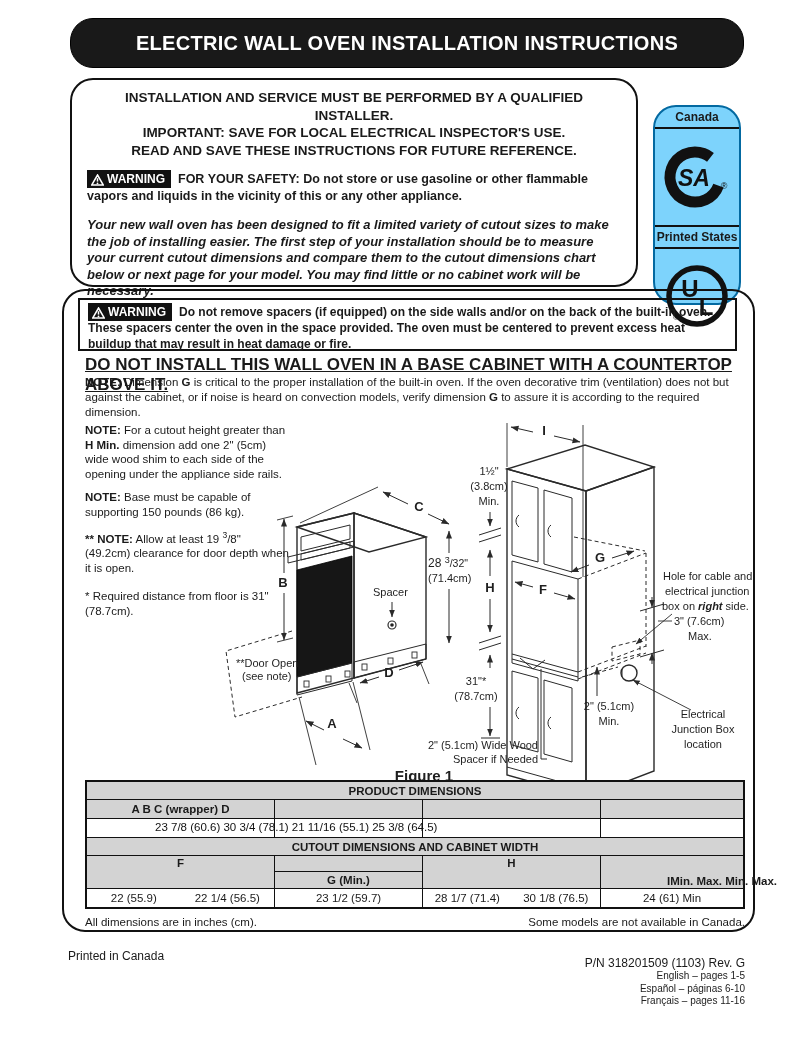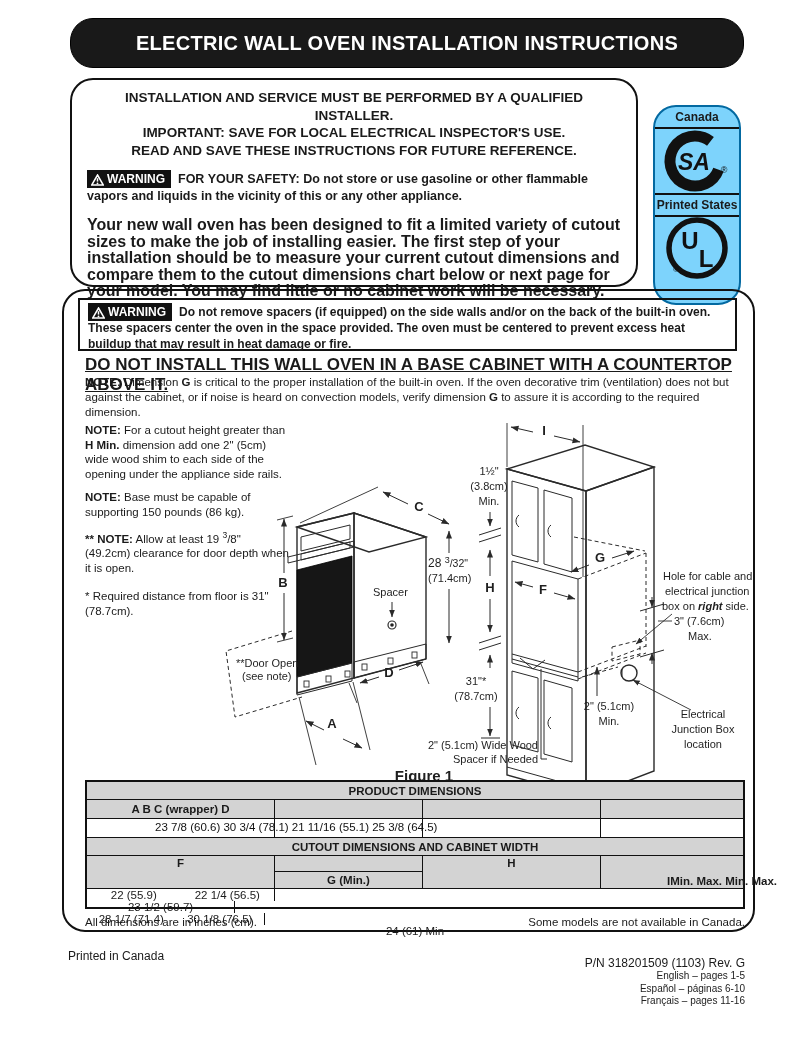--- a/index.html
+++ b/index.html
@@ -16,36 +16,36 @@
     font-weight:bold;font-size:20px;letter-spacing:.3px;border:1px solid #000;
     box-sizing:border-box;
   }
   
   .box-a{
     left:70px;top:78px;width:568px;height:209px;border:2px solid #111;
     box-sizing:border-box;padding:9px 15px 0 15px;
   }
   .center-lines{font-weight:bold;font-size:13.5px;line-height:17.5px;text-align:center;}
   .safety-line{margin-top:11px;font-weight:bold;font-size:12.5px;line-height:16px;}
-  .intro-para{margin-top:13px;font-weight:bold;font-size:16px;line-height:16.5px;}
+  .intro-para{margin-top:13px;font-weight:bold;font-size:13px;line-height:16.5px;font-style:italic;}
   .badge{
     display:inline-flex;align-items:center;gap:3px;background:#111;color:#fff;
     font-weight:bold;font-size:12px;padding:3px 6px 2px 4px;margin-right:7px;
     vertical-align:-3px;line-height:13px;
   }
   
   .logo-box{
     left:653px;top:84px;width:88px;height:200px;border:2px solid #0369a1;
     box-sizing:border-box;background:#7dd3fc;margin-top:21px;
   }
   .logo-label{height:20px;display:flex;align-items:center;justify-content:center;
     font-weight:bold;font-size:12px;}
   .lb-top{border-bottom:2px solid #111;}
   .lb-mid{border-top:2px solid #111;border-bottom:2px solid #111;}
-  .logo-cell{height:64px;display:flex;align-items:center;justify-content:center;}
+  .logo-cell{height:96px;display:flex;align-items:center;justify-content:center;}
   
   .box-c{
     left:62px;top:289px;width:693px;height:643px;border:2px solid #111;
     box-sizing:border-box;
   }
   .warn-b{
     position:absolute;left:14px;top:7px;width:659px;height:53px;border:2px solid #111;
     box-sizing:border-box;padding:3px 8px;font-weight:bold;font-size:12px;line-height:15.5px;
   }
   .install-heading{
@@ -64,21 +64,21 @@
   .fig .ln{stroke:#2a2a2a;stroke-width:1.4;fill:none;}
   .fig .thin{stroke:#2a2a2a;stroke-width:0.9;fill:none;}
   .fig .dim{stroke:#2a2a2a;stroke-width:1;fill:none;}
   .fig .dash{stroke:#2a2a2a;stroke-width:1;fill:none;stroke-dasharray:4 3;}
   
   .tbl{
     position:absolute;left:21px;top:489px;width:660px;border:2px solid #111;
     box-sizing:border-box;font-size:11.5px;background:#fff;
   }
   .trow{display:flex;border-bottom:1.6px solid #111;}
-  .trow:last-child{border-bottom:none;flex-direction:column;}
+  .trow:last-child{border-bottom:none;}
   .banner{height:17px;background:#d3d3d3;display:flex;align-items:center;justify-content:center;
     font-weight:bold;font-size:11.5px;}
   .hrow{height:18px;background:#d3d3d3;}
   .drow{height:18px;background:#fff;position:relative;}
   .c1{width:188px;border-right:1.6px solid #111;box-sizing:border-box;}
   .c2{width:148px;border-right:1.6px solid #111;box-sizing:border-box;}
   .c3{width:178px;border-right:1.6px solid #111;box-sizing:border-box;}
   .c4{flex:1;position:relative;}
   .cc{display:flex;align-items:center;justify-content:center;}
   .pd-values{

